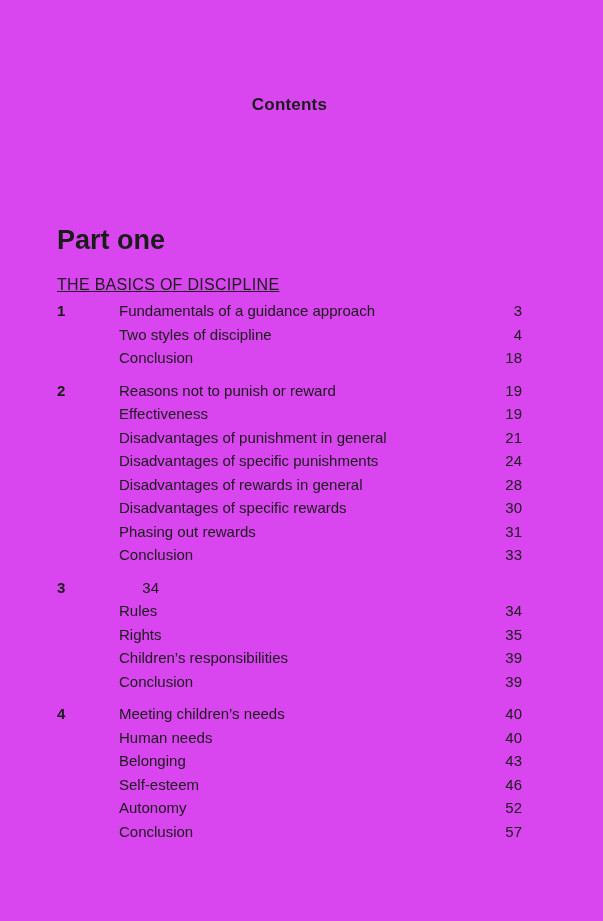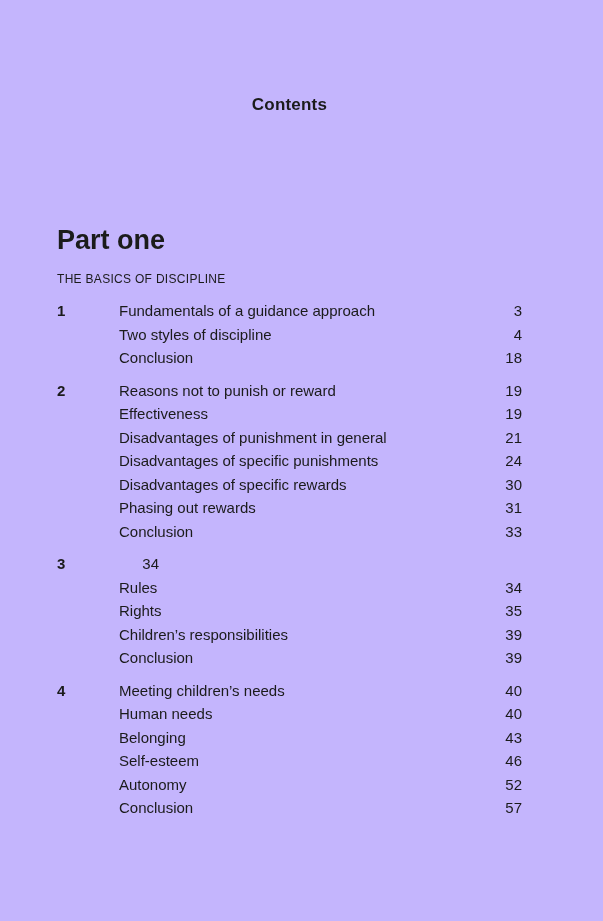--- a/index.html
+++ b/index.html
@@ -4,21 +4,21 @@
 <style>
   html, body {
     margin: 0;
     padding: 0;
     background: #ffffff;
   }
   .page {
     position: relative;
     width: 603px;
     height: 921px;
-    background: #c4b5fd;
+    background: #d946ef;
     font-family: "Liberation Sans", sans-serif;
     color: #1b1b1b;
     overflow: hidden;
   }
   .contents-title {
     position: absolute;
     left: 57px;
     top: 95px;
     width: 465px;
     text-align: center;
@@ -30,24 +30,25 @@
     position: absolute;
     left: 57px;
     top: 225px;
   }
   .part-name {
     font-size: 27px;
     line-height: 31px;
     font-weight: 700;
   }
   .part-subtitle {
-    font-size: 12px;
+    font-size: 16px;
     line-height: 18px;
-    margin-top: 14px;
+    margin-top: 20px;
     letter-spacing: 0.3px;
+    text-decoration: underline;
   }
   .toc {
     position: absolute;
     left: 57px;
     top: 299px;
     width: 465px;
     font-size: 15px;
   }
   .toc-row {
     display: flex;
@@ -119,20 +120,25 @@
           <span class="col-title">Disadvantages of punishment in general</span>
           <span class="col-page">21</span>
         </div>
         <div class="toc-row section-row">
           <span class="col-num"></span>
           <span class="col-title">Disadvantages of specific punishments</span>
           <span class="col-page">24</span>
         </div>
         <div class="toc-row section-row">
           <span class="col-num"></span>
+          <span class="col-title">Disadvantages of rewards in general</span>
+          <span class="col-page">28</span>
+        </div>
+        <div class="toc-row section-row">
+          <span class="col-num"></span>
           <span class="col-title">Disadvantages of specific rewards</span>
           <span class="col-page">30</span>
         </div>
         <div class="toc-row section-row">
           <span class="col-num"></span>
           <span class="col-title">Phasing out rewards</span>
           <span class="col-page">31</span>
         </div>
         <div class="toc-row section-row">
           <span class="col-num"></span>

